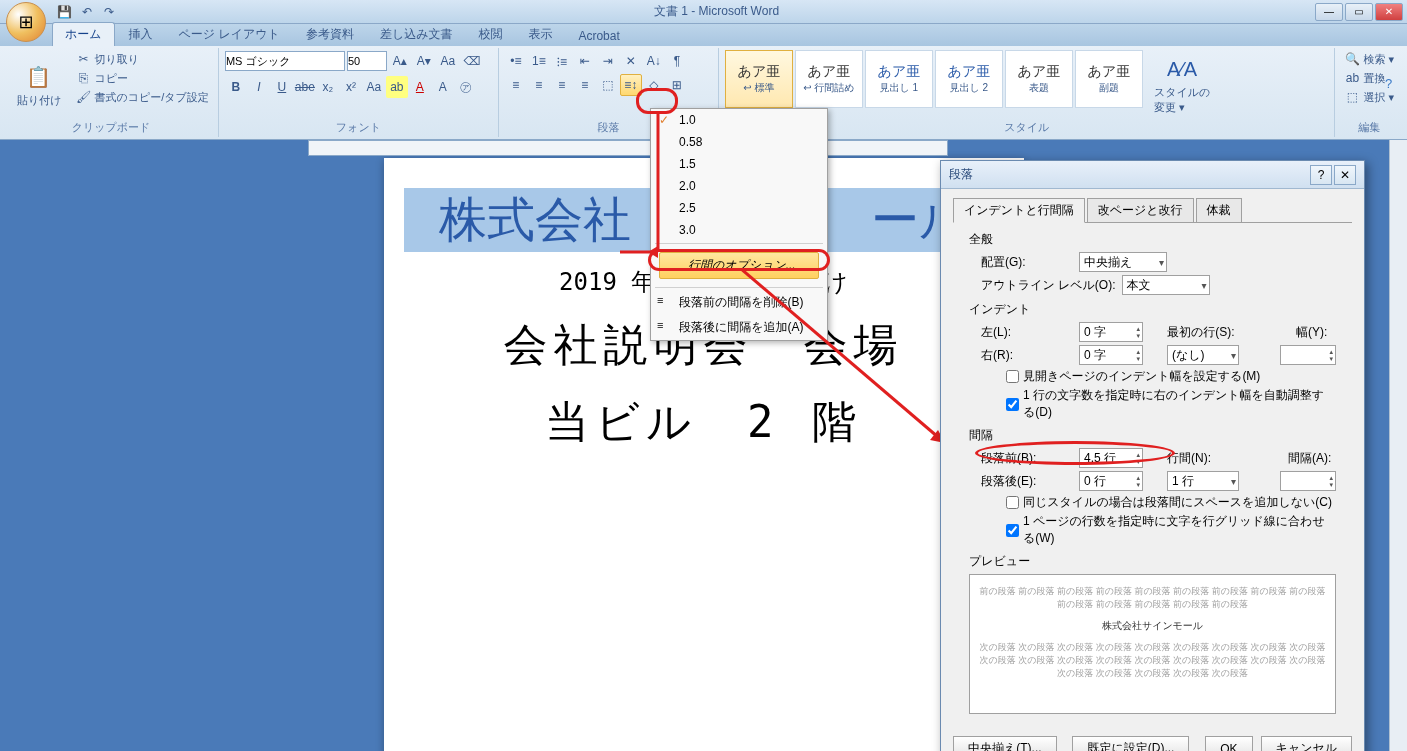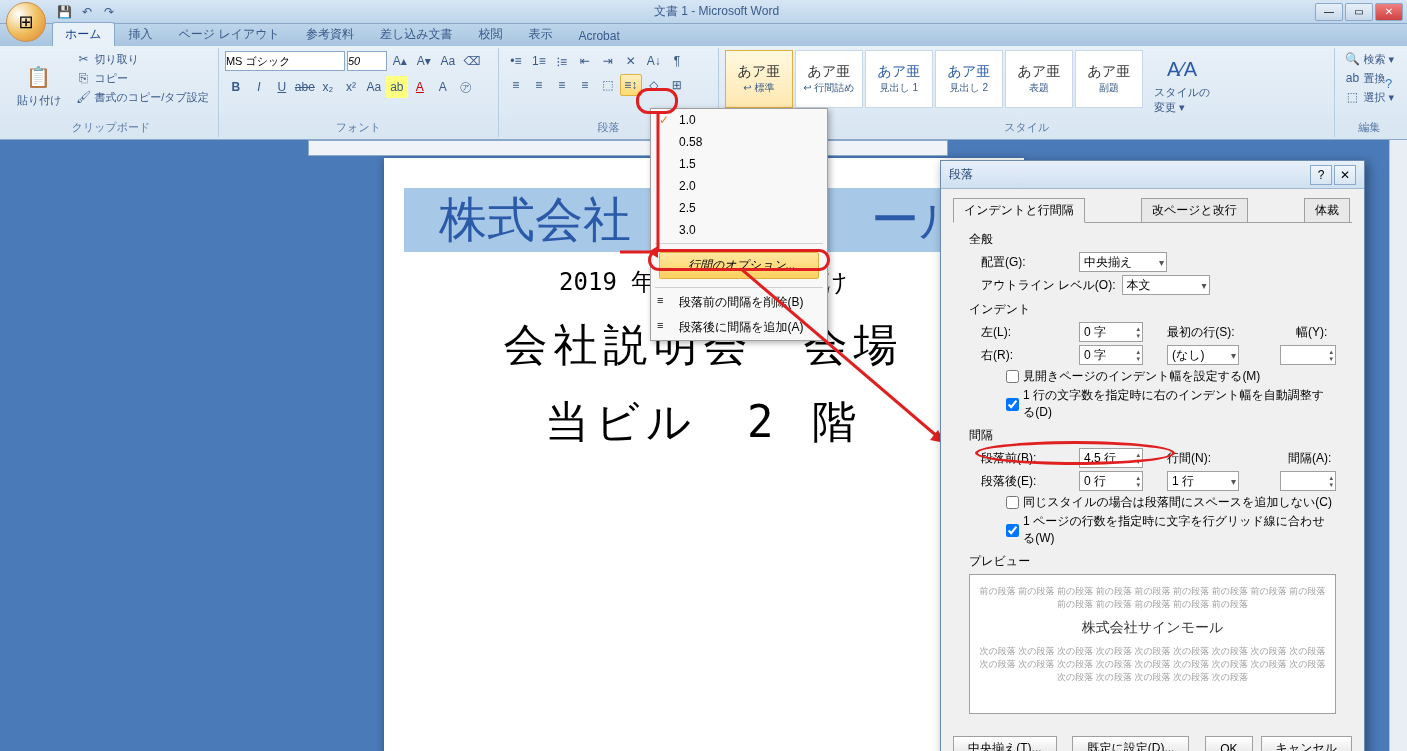--- a/index.html
+++ b/index.html
@@ -26,21 +26,21 @@
 .group-label { text-align: center; font-size: 11px; color: #5a7aa8; margin-top: auto; padding-top: 2px; }
 .group-body { display: flex; gap: 4px; flex: 1; }
 .big-btn { display: flex; flex-direction: column; align-items: center; justify-content: center; padding: 2px 6px; font-size: 11px; color: #3a5a8a; border: 1px solid transparent; border-radius: 3px; cursor: pointer; }
 .big-btn .ico { width: 32px; height: 32px; display: flex; align-items: center; justify-content: center; font-size: 20px; }
 .small-btns { display: flex; flex-direction: column; gap: 1px; }
 .small-btn { display: flex; align-items: center; gap: 3px; font-size: 11px; color: #3a5a8a; padding: 1px 3px; cursor: pointer; }
 .small-btn .ico { width: 16px; height: 16px; display: inline-flex; align-items: center; justify-content: center; font-size: 12px; }
 .font-row { display: flex; gap: 2px; align-items: center; margin-bottom: 2px; }
 .font-row select, .font-row input { font-size: 11px; height: 20px; border: 1px solid #8aa8c8; background: #fff; }
 .font-row .fn { width: 120px; }
-.font-row .fs { width: 40px; font-style: italic; }
+.font-row .fs { width: 40px; }
 .icon-btn { width: 22px; height: 22px; border: 1px solid transparent; display: inline-flex; align-items: center; justify-content: center; font-size: 12px; color: #3a5a8a; cursor: pointer; border-radius: 2px; }
 .icon-btn.active { background: linear-gradient(#fff0c0, #ffd870); border-color: #e0b040; }
 .icon-row { display: flex; gap: 1px; align-items: center; }
 .style-gallery { display: flex; gap: 2px; }
 .style-item { width: 68px; height: 58px; border: 1px solid #c8d8e8; background: #fff; display: flex; flex-direction: column; align-items: center; justify-content: center; font-size: 10px; color: #3a5a8a; cursor: pointer; }
 .style-item.active { border-color: #e0b040; background: linear-gradient(#fff8e0, #ffe8b0); }
 .style-item .sample { font-size: 14px; color: #333; }
 .help-icon { position: absolute; right: 6px; top: 30px; width: 16px; height: 16px; color: #3a7ac8; font-size: 13px; }
 
 
@@ -63,36 +63,36 @@
 
 .anno-box { position: absolute; border: 3px solid #e02020; border-radius: 12px; z-index: 300; pointer-events: none; }
 .anno-arrow { position: absolute; z-index: 299; pointer-events: none; }
 
 
 .dialog { position: absolute; top: 160px; left: 940px; width: 425px; background: #f0f0f0; border: 1px solid #6a8ab0; box-shadow: 3px 3px 10px rgba(0,0,0,0.4); z-index: 400; font-size: 12px; }
 .dlg-title { height: 28px; background: linear-gradient(#e8f0fa, #d0e0f0); display: flex; align-items: center; padding: 0 8px; border-bottom: 1px solid #a0b8d0; }
 .dlg-title span { flex: 1; color: #2a4a7a; }
 .dlg-title .dlg-btn { width: 22px; height: 20px; margin-left: 2px; border: 1px solid #8aa8c8; background: linear-gradient(#f0f6fc,#d8e6f2); font-size: 12px; display: flex; align-items: center; justify-content: center; }
 .dlg-body { padding: 8px 12px; }
-.dlg-tabs { display: flex; border-bottom: 1px solid #a0a0a0; margin-bottom: 8px; justify-content: space-between; }
+.dlg-tabs { display: flex; border-bottom: 1px solid #a0a0a0; margin-bottom: 8px; }
 .dlg-tab { padding: 3px 10px; border: 1px solid #a0a0a0; background: #e8e8e8; margin-right: 2px; cursor: pointer; position: relative; top: 1px; }
 .dlg-tab.active { background: #f0f0f0; border-bottom-color: #f0f0f0; }
 .dlg-section { margin: 6px 16px; }
 .dlg-section-title { font-size: 12px; margin-bottom: 4px; }
 .dlg-row { display: flex; align-items: center; gap: 6px; margin: 3px 0 3px 12px; }
 .dlg-row label { min-width: 92px; }
 .dlg-row .combo { width: 88px; height: 20px; border: 1px solid #a0a0a0; background: #fff; display: flex; align-items: center; padding: 0 4px; position: relative; }
 .dlg-row .combo::after { content: "▾"; position: absolute; right: 2px; font-size: 10px; color: #555; }
 .dlg-row .spin { width: 64px; height: 20px; border: 1px solid #a0a0a0; background: #fff; display: flex; align-items: center; padding: 0 4px; position: relative; }
 .dlg-row .spin::after { content: "▴\A▾"; white-space: pre; position: absolute; right: 2px; font-size: 7px; line-height: 7px; color: #555; }
 .dlg-check { display: flex; align-items: center; gap: 4px; margin: 2px 0 2px 12px; padding-left: 25px; }
 .dlg-check input { width: 13px; height: 13px; }
 .preview { border: 1px solid #a0a0a0; background: #fff; height: 140px; margin: 4px 0; padding: 8px; font-size: 9px; color: #a0a0a0; text-align: center; overflow: hidden; }
 .preview .pv-line { margin: 2px 0; }
-.preview .pv-main { color: #333; font-size: 14px; margin: 8px 0; }
+.preview .pv-main { color: #333; font-size: 10px; margin: 8px 0; }
 .dlg-buttons { display: flex; gap: 8px; padding: 8px 12px; justify-content: flex-end; }
 .dlg-buttons button { padding: 3px 14px; font-size: 12px; border: 1px solid #a0a0a0; background: linear-gradient(#fff,#e0e0e0); cursor: pointer; }
 .dlg-buttons .left { margin-right: auto; }
 .highlight-oval { position: absolute; border: 3px solid #e02020; border-radius: 50%/50%; pointer-events: none; z-index: 500; }
 
 .scrollbar-v { position: absolute; right: 0; top: 140px; bottom: 0; width: 18px; background: #e8eef4; border-left: 1px solid #b0c0d0; }
 </style>
 </head>
 <body>
 

